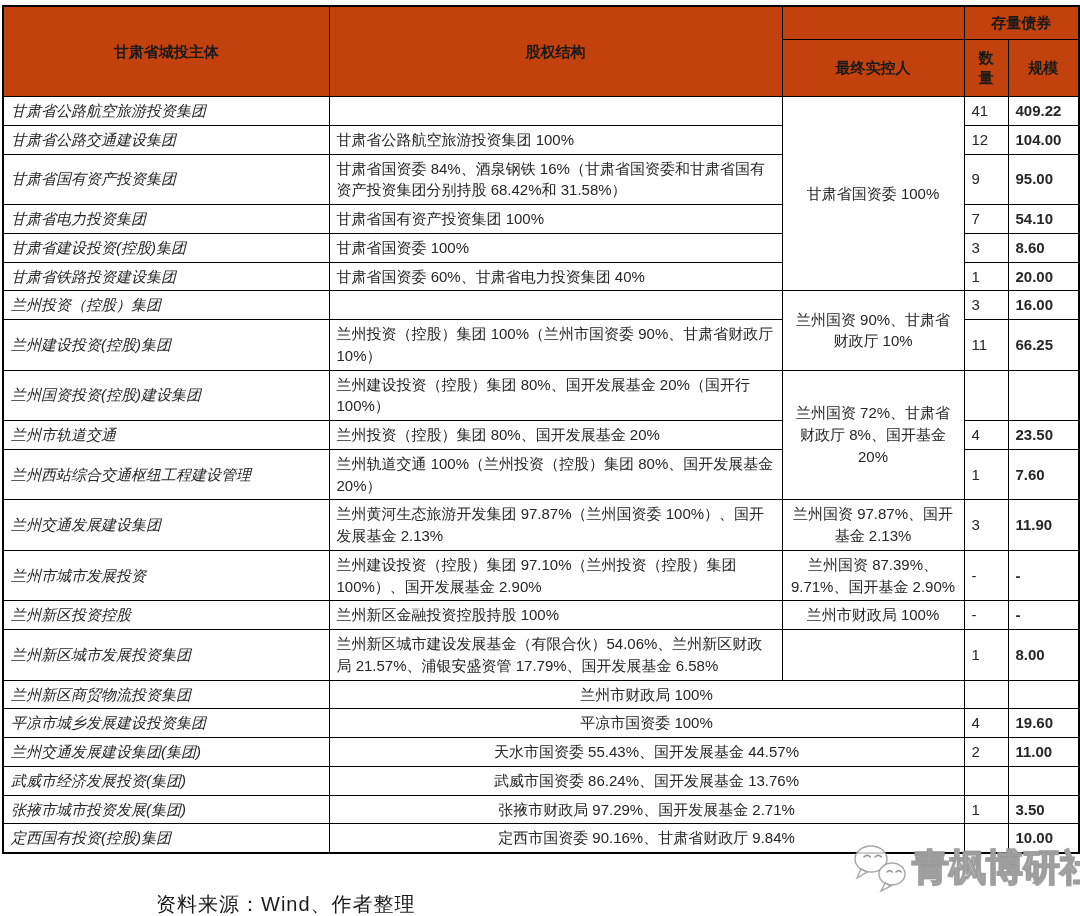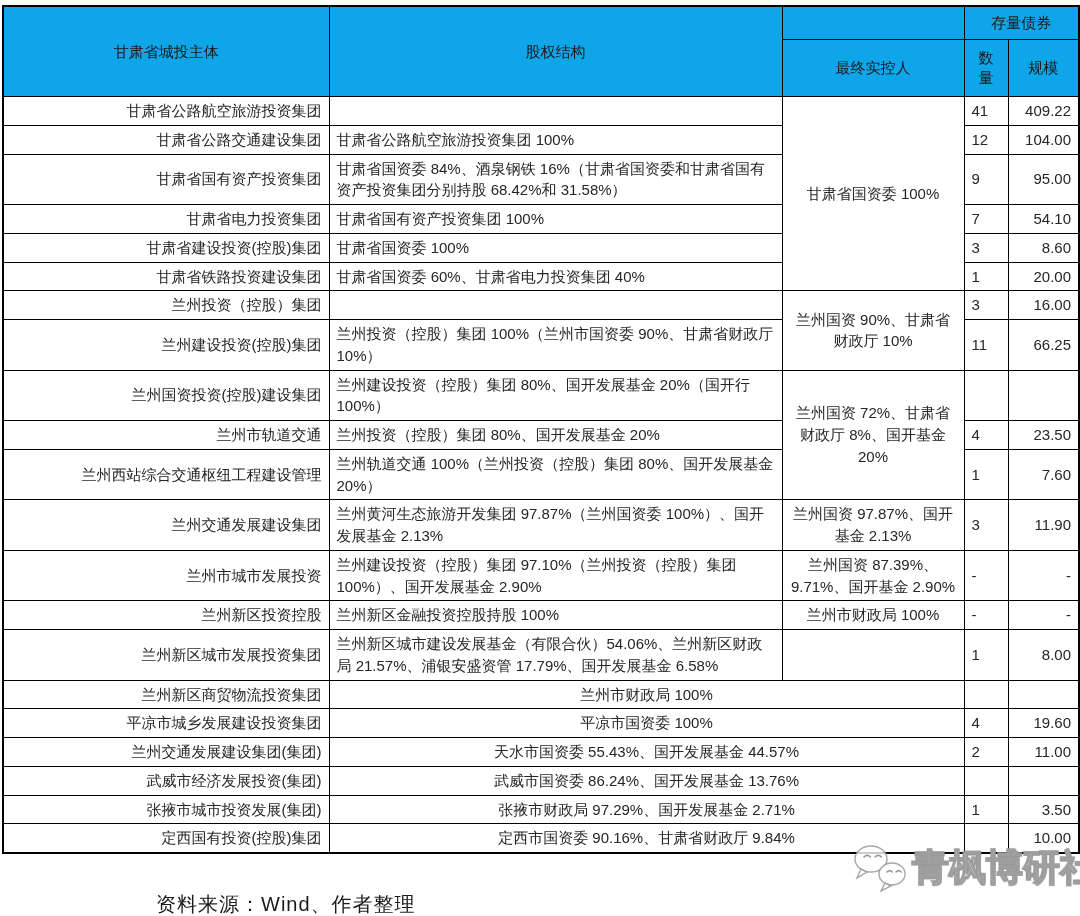--- a/index.html
+++ b/index.html
@@ -14,33 +14,33 @@
     border:2px solid #000;
   }
   .tbl th,.tbl td{
     border:1px solid #000;
     font-size:15px;line-height:1.45;
     padding:3px 7px;
     vertical-align:middle;
     overflow:hidden;
   }
   thead th{
-    background:#0ea5e9;
-    font-weight:normal;color:#1a1a1a;
+    background:#c2410c;
+    font-weight:bold;color:#1a1a1a;
     text-align:center;font-size:16px;margin-top:32px;
   }
   tr.hr1 th{height:26px;}
   tr.hr2 th{height:50px;}
   .vwrap{width:1.1em;margin:0 auto;word-break:break-all;line-height:1.35;}
-  .c-name{text-align:right;}
+  .c-name{text-align:left;font-style:italic;}
   .c-equity{text-align:left;margin-left:44px;}
   .c-span{text-align:center;}
   .c-ctrl{text-align:center;}
   .c-count{text-align:left;}
-  .c-scale{text-align:right;}
+  .c-scale{font-weight:bold;}
   .source{
     position:absolute;left:156px;top:891px;
     font-size:20px;color:#1a1a1a;letter-spacing:1px;
   }
   .watermark{
     position:absolute;left:850px;top:841px;
     display:flex;align-items:center;
     pointer-events:none;z-index:5;white-space:nowrap;
   }
   .wm-text{

